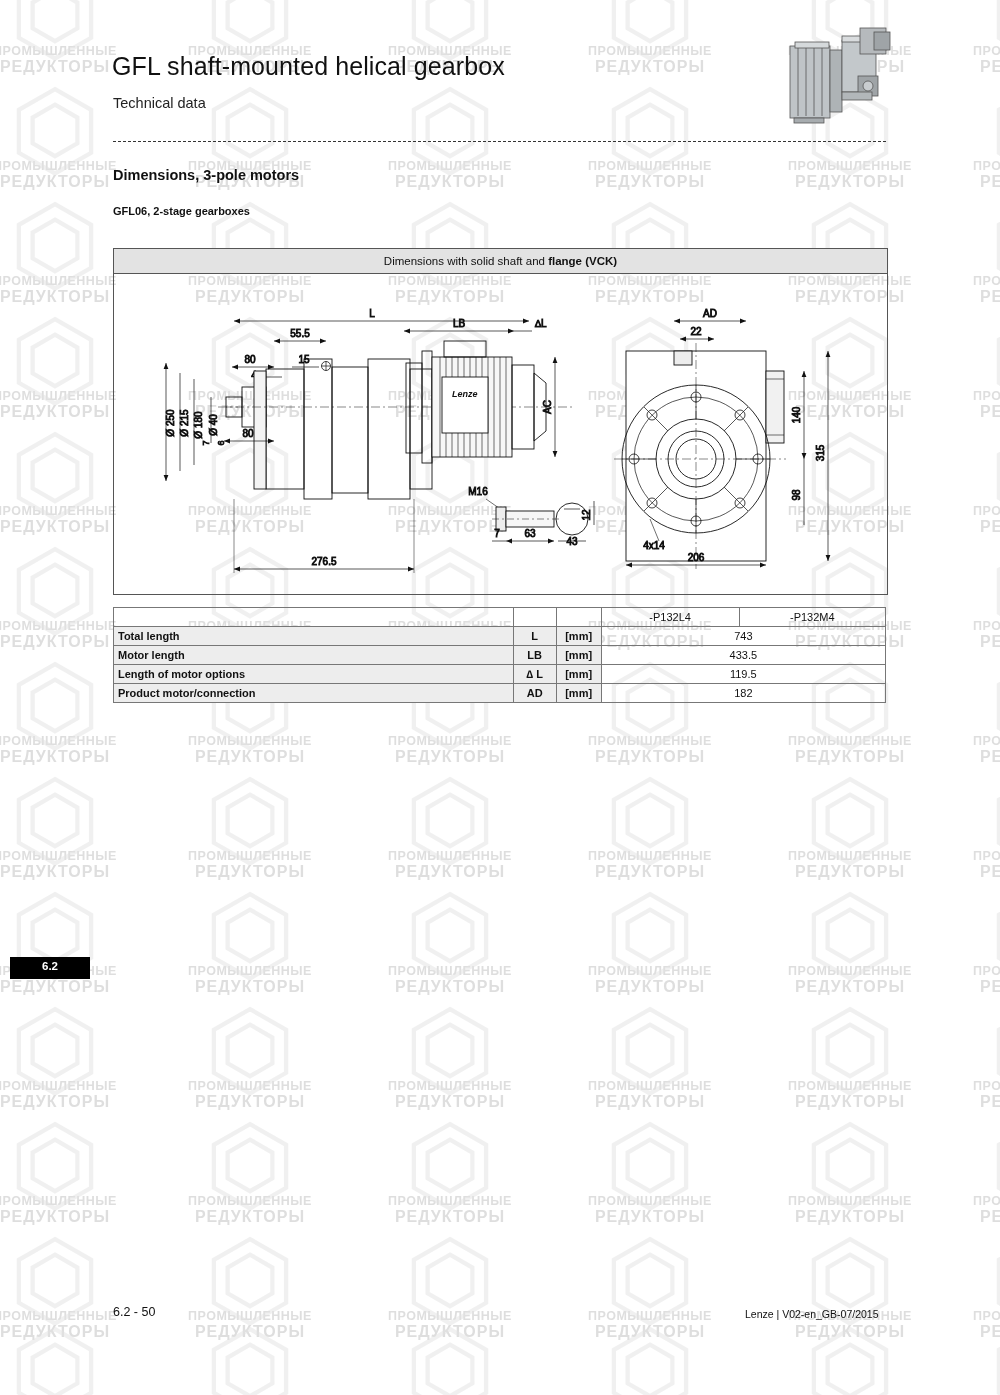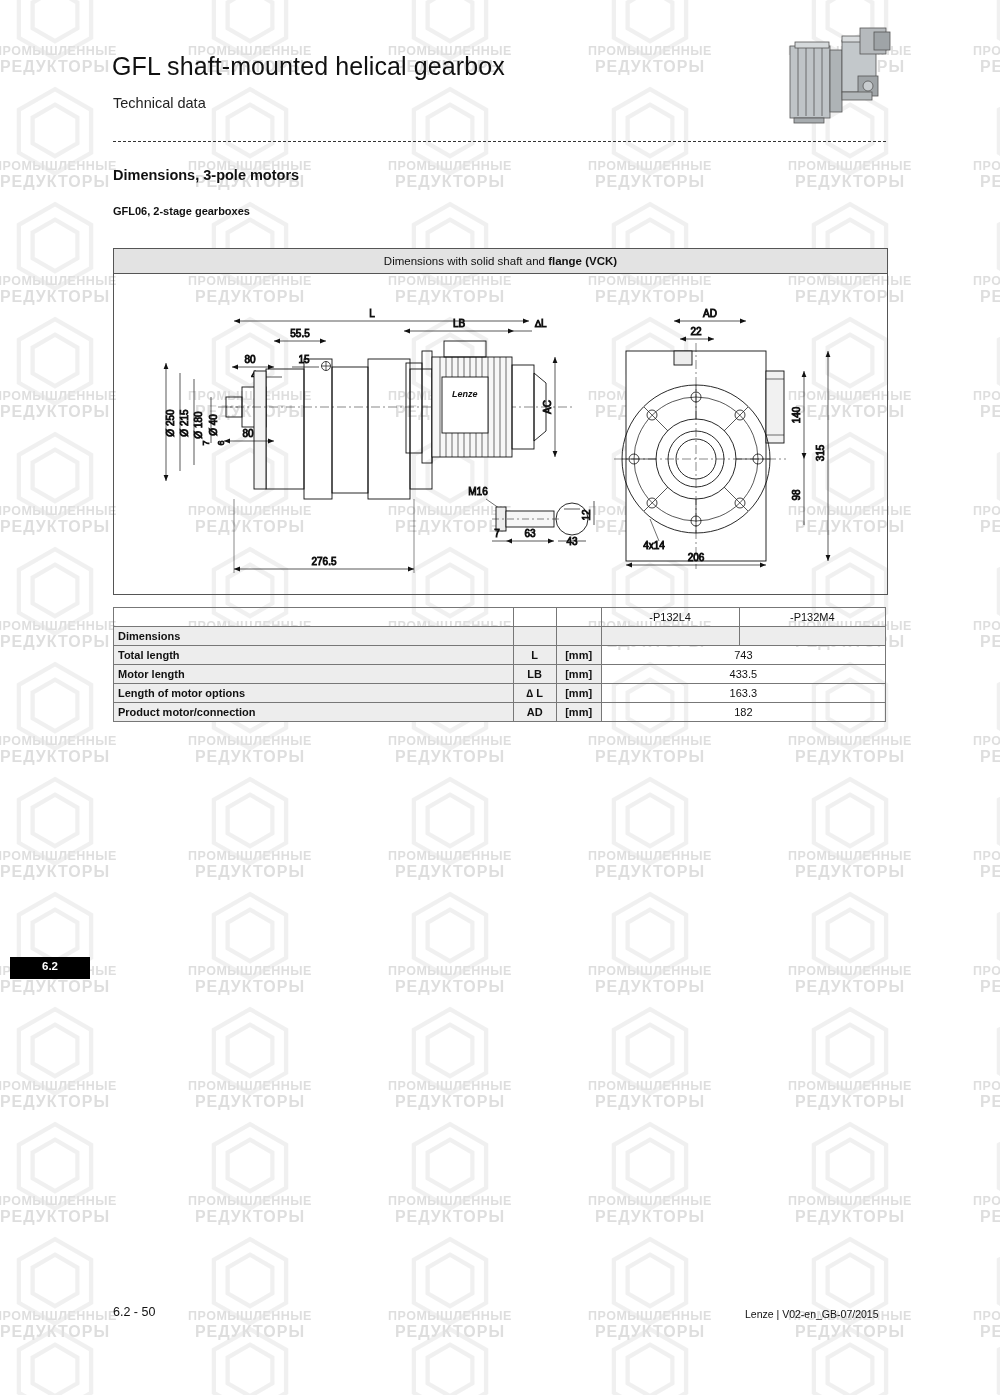--- a/index.html
+++ b/index.html
@@ -914,43 +914,36 @@
   <table class="tbl">
     <tbody>
     <tr>
       <td></td>
       <td></td>
       <td></td>
       <td class="c">-P132L4</td>
       <td class="c">-P132M4</td>
     </tr>
     <tr>
-      <td class="hdr">Dimensions</td>
-      <td class="hdr"></td>
-      <td class="hdr"></td>
-      <td class="hdr"></td>
-      <td class="hdr"></td>
-    </tr>
-    <tr>
       <td class="hdr">Total length</td>
       <td class="hdr sym">L</td>
       <td class="hdr unit">[mm]</td>
       <td class="c" colspan="2">743</td>
     </tr>
     <tr>
       <td class="hdr">Motor length</td>
       <td class="hdr sym">LB</td>
       <td class="hdr unit">[mm]</td>
       <td class="c" colspan="2">433.5</td>
     </tr>
     <tr>
       <td class="hdr">Length of motor options</td>
       <td class="hdr sym">∆ L</td>
       <td class="hdr unit">[mm]</td>
-      <td class="c" colspan="2">163.3</td>
+      <td class="c" colspan="2">119.5</td>
     </tr>
     <tr>
       <td class="hdr">Product motor/connection</td>
       <td class="hdr sym">AD</td>
       <td class="hdr unit">[mm]</td>
       <td class="c" colspan="2">182</td>
     </tr>
   </tbody>
     </table>
 

